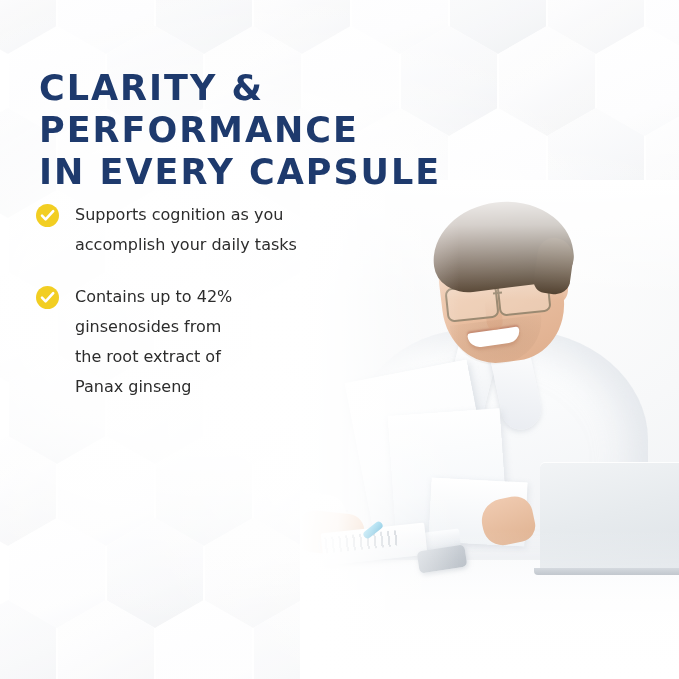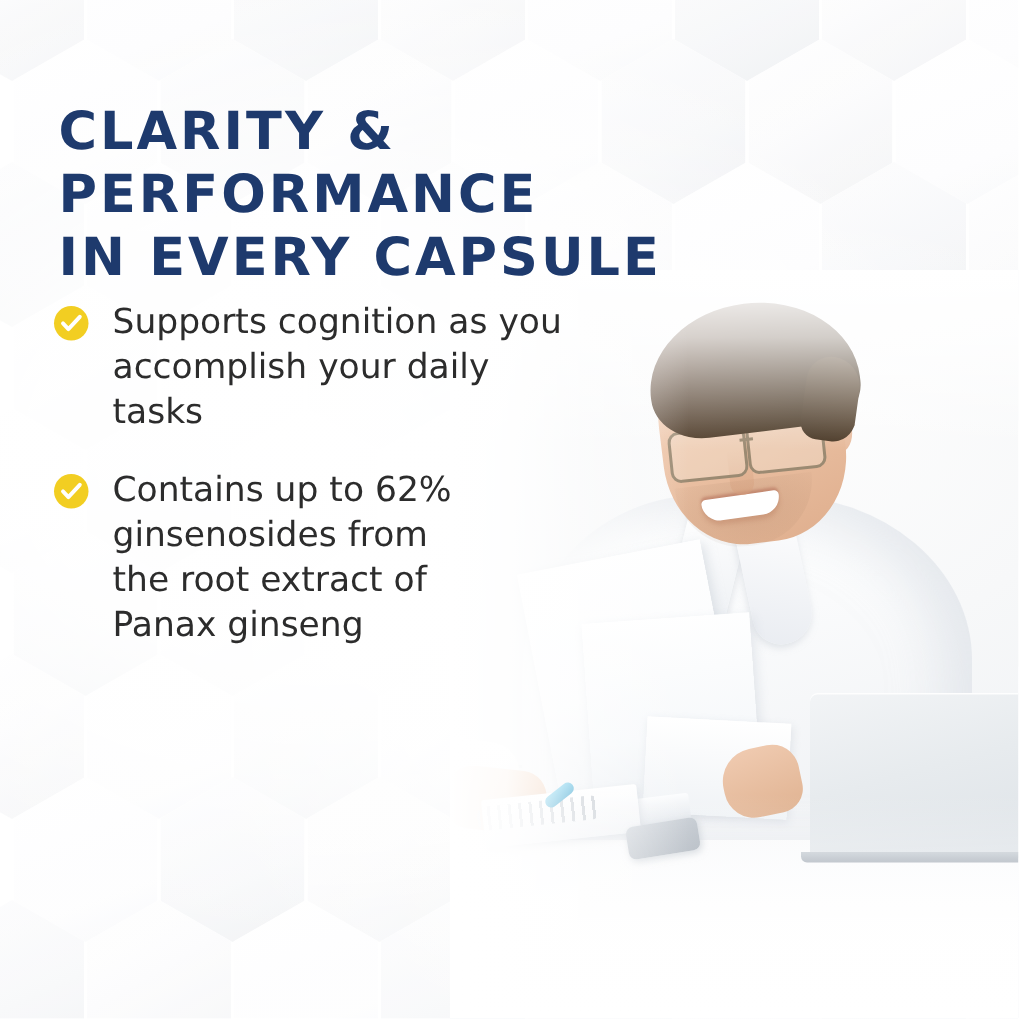--- a/index.html
+++ b/index.html
@@ -360,21 +360,21 @@
     top: 4px;
     width: 23px;
     height: 23px;
     border-radius: 50%;
     background: #f2ce22;
     display: block;
   }
   .check svg { display: block; }
   .bullet-text {
     color: #2c2c2c;
-    font-size: 23px;
+    font-size: 16px;
     line-height: 30px;
     font-weight: 400;
     white-space: pre-line;
     font-family: "DejaVu Sans", sans-serif;
   }
 </style>
 </head>
 <body>
 
 <div id="canvas">
@@ -521,21 +521,21 @@
       </li>
 
 
 
       <li class="bullet">
         <span class="check">
           <svg width="23" height="23" viewBox="0 0 23 23" aria-hidden="true">
             <path d="M6.0 11.6 L9.6 15.4 L17.2 7.2" fill="none" stroke="#ffffff" stroke-width="2.6" stroke-linecap="round" stroke-linejoin="round"></path>
           </svg>
         </span>
-        <span class="bullet-text">Contains up to 62%
+        <span class="bullet-text">Contains up to 42%
 ginsenosides from
 the root extract of
 Panax ginseng</span>
       </li>
 
     </ul>
   </div>
 </div>
 
 </body></html>

